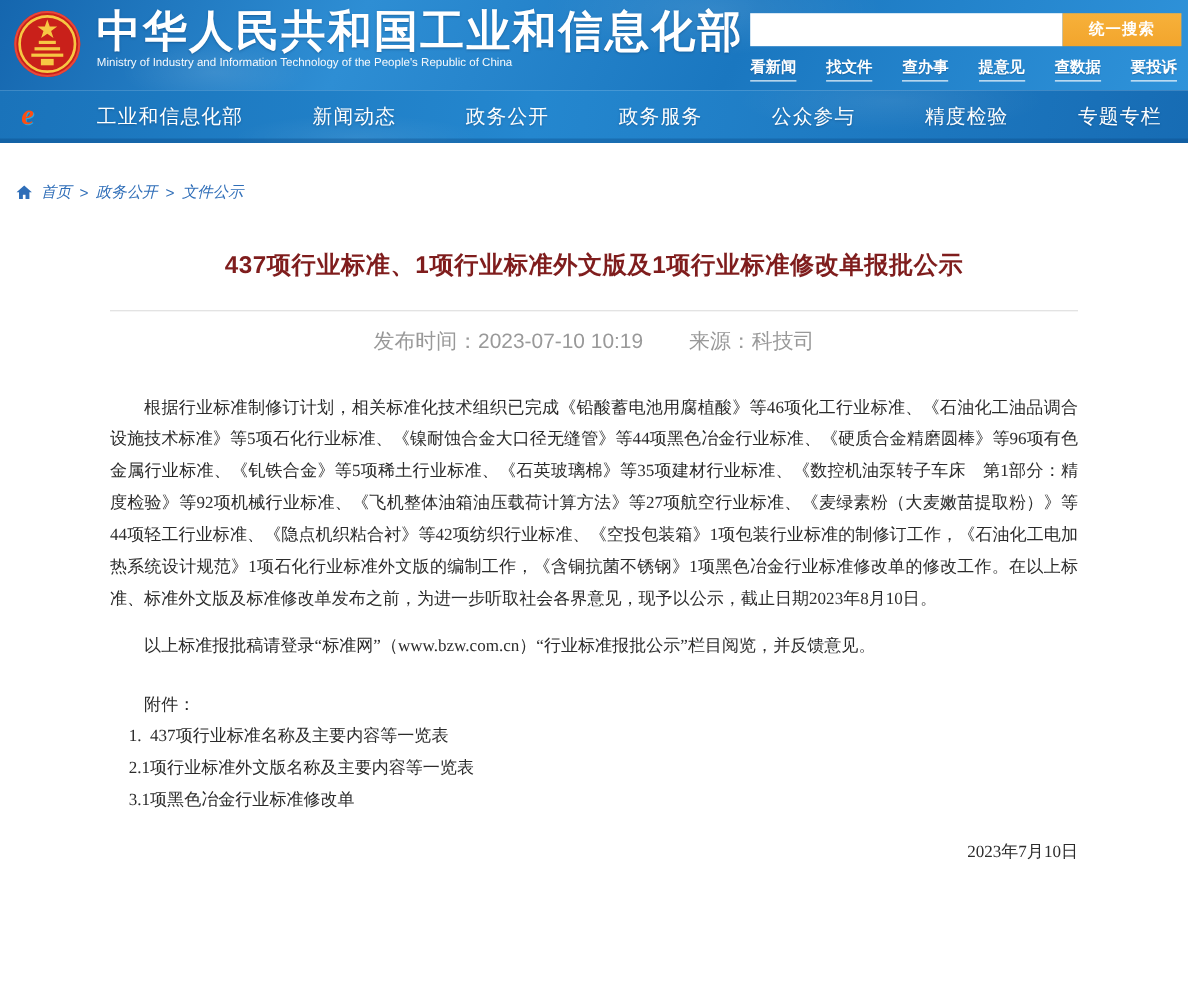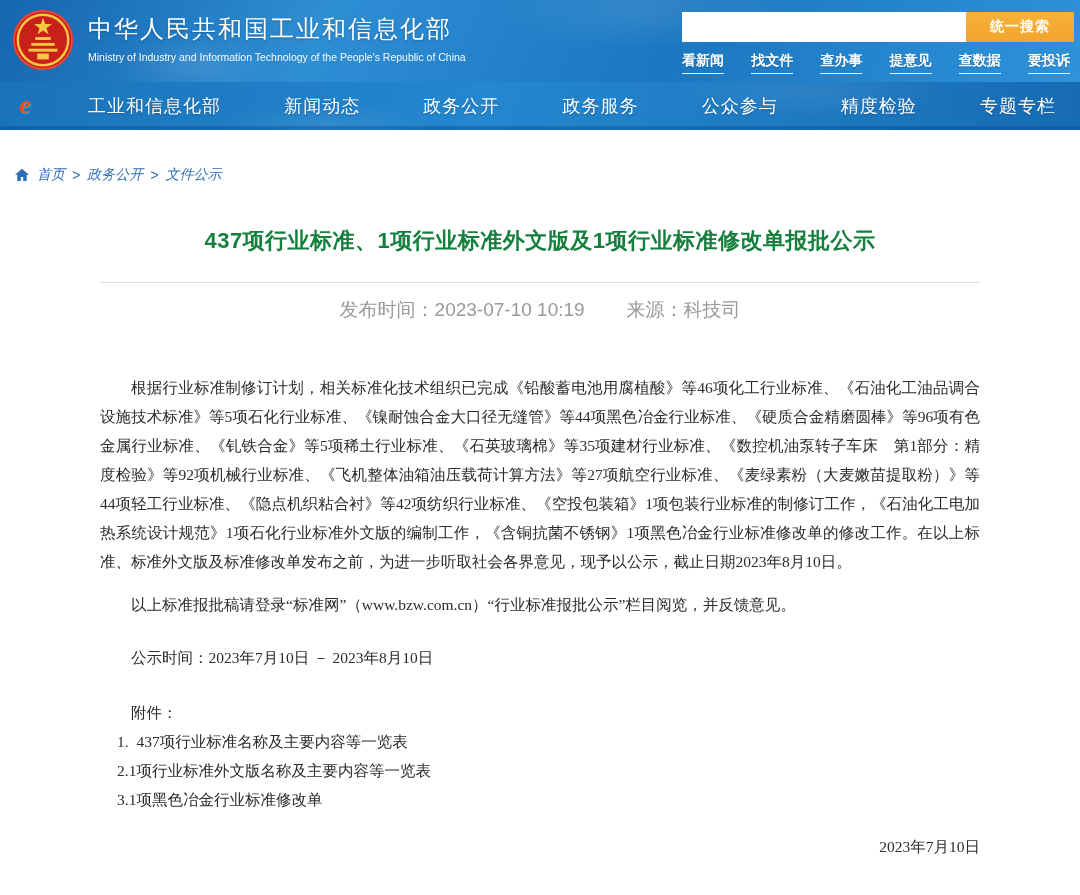--- a/index.html
+++ b/index.html
@@ -14,21 +14,21 @@
   
   .site-header{
     height:82px;display:flex;align-items:flex-start;
     background:
       radial-gradient(120px 40px at 18% 80%, rgba(255,255,255,.10), transparent 70%),
       radial-gradient(220px 60px at 60% 10%, rgba(255,255,255,.10), transparent 70%),
       linear-gradient(115deg,#1566ae 0%,#2e8ed4 30%,#1a77c0 62%,#2f93da 100%);
   }
   .emblem{width:62px;height:62px;margin:9px 14px 0 12px;flex:0 0 auto;}
   .title-block{margin-top:10px;color:#fff;}
-  .site-title{font-size:24px;font-weight:normal;letter-spacing:2px;line-height:38px;
+  .site-title{font-size:40px;font-weight:bold;letter-spacing:2px;line-height:38px;
     text-shadow:0 1px 2px rgba(0,40,80,.35);}
   .site-subtitle{font-size:10.5px;margin-top:3px;opacity:.95;}
   .search-block{margin-left:auto;margin-right:6px;width:392px;margin-top:12px;}
   .search-row{display:flex;height:30px;}
   .search-input{flex:1;border:0;outline:none;background:#fff;height:30px;
     padding:0 8px;font-size:14px;}
   .search-button{width:108px;height:30px;border:0;cursor:pointer;
     background:linear-gradient(180deg,#f7b13a,var(--accent_orange));
     color:#fff;font-size:14px;font-weight:bold;letter-spacing:1px;}
   .quick-links{display:flex;justify-content:space-between;margin-top:10px;padding-right:4px;}
@@ -54,26 +54,26 @@
   
   .breadcrumb{display:flex;align-items:center;gap:7px;margin:36px 0 0 14px;
     color:var(--link_blue);font-size:14px;font-style:italic;}
   .breadcrumb .crumb{color:var(--link_blue);cursor:pointer;}
   .breadcrumb .sep{color:var(--link_blue);}
   .home-icon{width:16px;height:16px;display:block;}
 
   
   .article{width:880px;margin:0 auto;}
   .article-title{margin-top:42px;text-align:center;font-size:22px;font-weight:bold;
-    color:#15803d;letter-spacing:.5px;}
+    color:#7f1d1d;letter-spacing:.5px;}
   .title-rule{border:0;border-top:1px solid #dcdcdc;margin-top:26px;}
   .meta{margin-top:14px;text-align:center;font-size:19px;color:var(--meta_gray);}
   .meta-gap{display:inline-block;width:2.2em;}
 
-  .body-text{margin-top:50px;font-family:"Liberation Serif","DejaVu Serif",serif;
+  .body-text{margin-top:33px;font-family:"Liberation Serif","DejaVu Serif",serif;
     font-size:15.5px;line-height:29px;color:var(--body_text);}
   .body-text p{text-align:justify;text-indent:2em;}
   .para-main{margin-bottom:14px;}
   .para-site{margin-bottom:24px;}
   .para-time{margin-bottom:26px;}
   .attach-label{text-indent:2em;}
   .attach-item{padding-left:1.1em;white-space:pre-wrap;cursor:pointer;}
   .signature{margin-top:18px;text-align:right;line-height:30px;}
 </style>
 </head>
@@ -139,21 +139,20 @@
   <main class="article">
     <h1 class="article-title">437项行业标准、1项行业标准外文版及1项行业标准修改单报批公示</h1>
     <hr class="title-rule">
     <div class="meta">
       <span>发布时间：</span><span>2023-07-10 10:19</span><span class="meta-gap"></span><span>来源：</span><span>科技司</span>
     </div>
 
     <div class="body-text">
       <p class="para-main">根据行业标准制修订计划，相关标准化技术组织已完成《铅酸蓄电池用腐植酸》等46项化工行业标准、《石油化工油品调合设施技术标准》等5项石化行业标准、《镍耐蚀合金大口径无缝管》等44项黑色冶金行业标准、《硬质合金精磨圆棒》等96项有色金属行业标准、《钆铁合金》等5项稀土行业标准、《石英玻璃棉》等35项建材行业标准、《数控机油泵转子车床　第1部分：精度检验》等92项机械行业标准、《飞机整体油箱油压载荷计算方法》等27项航空行业标准、《麦绿素粉（大麦嫩苗提取粉）》等44项轻工行业标准、《隐点机织粘合衬》等42项纺织行业标准、《空投包装箱》1项包装行业标准的制修订工作，《石油化工电加热系统设计规范》1项石化行业标准外文版的编制工作，《含铜抗菌不锈钢》1项黑色冶金行业标准修改单的修改工作。在以上标准、标准外文版及标准修改单发布之前，为进一步听取社会各界意见，现予以公示，截止日期2023年8月10日。</p>
       <p class="para-site">以上标准报批稿请登录“标准网”（www.bzw.com.cn）“行业标准报批公示”栏目阅览，并反馈意见。</p>
-      <p class="para-time">公示时间：2023年7月10日 － 2023年8月10日</p>
 
       <div class="attach-label">附件：</div>
       <div class="attach-item">1.  437项行业标准名称及主要内容等一览表</div>
       <div class="attach-item">2.1项行业标准外文版名称及主要内容等一览表</div>
       <div class="attach-item">3.1项黑色冶金行业标准修改单</div>
 
       <div class="signature">
         <div>2023年7月10日</div>
       </div>
     </div>

